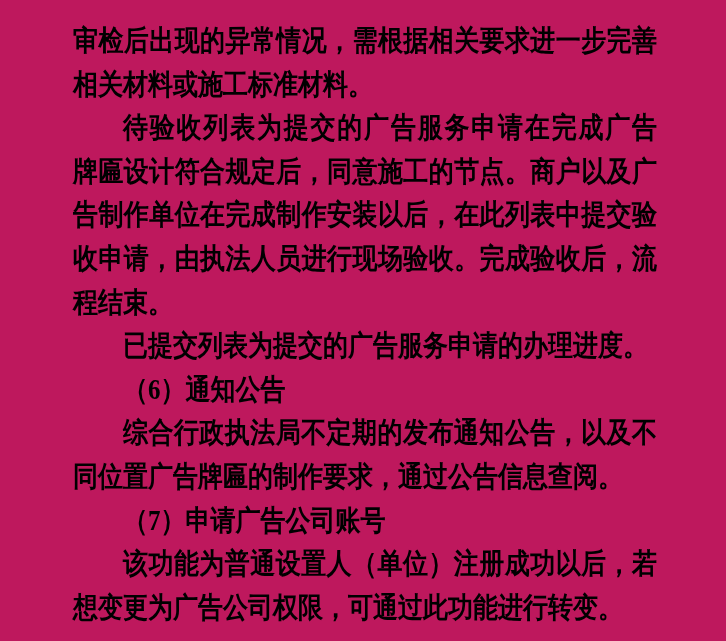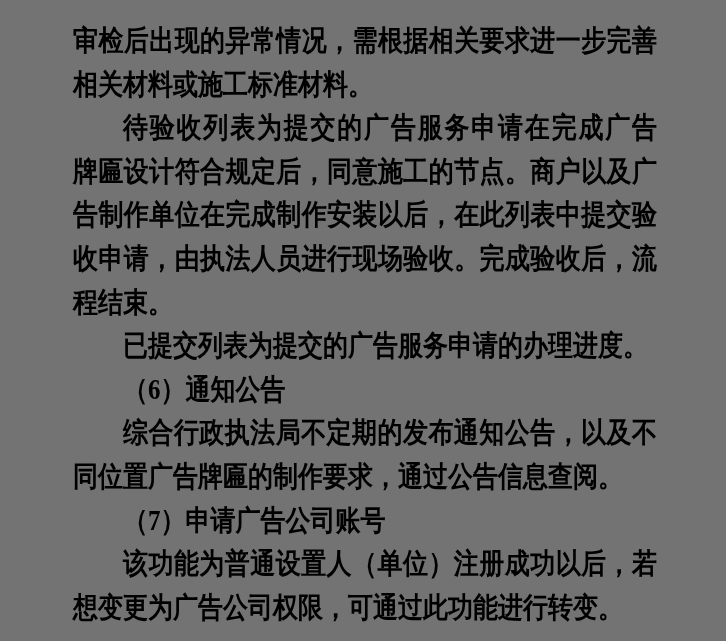--- a/index.html
+++ b/index.html
@@ -13,21 +13,21 @@
     position: relative;
     overflow: hidden;
     font-family: "Liberation Serif", serif;
   }
   .doc-page {
     position: absolute;
     left: 0;
     top: 0;
     width: 726px;
     height: 641px;
-    background: #737373;
+    background: #be185d;
   }
   .doc-text {
     position: absolute;
     left: 73px;
     top: 19px;
     width: 584px;
   }
   .text-line {
     height: 43.6px;
     line-height: 43.6px;

